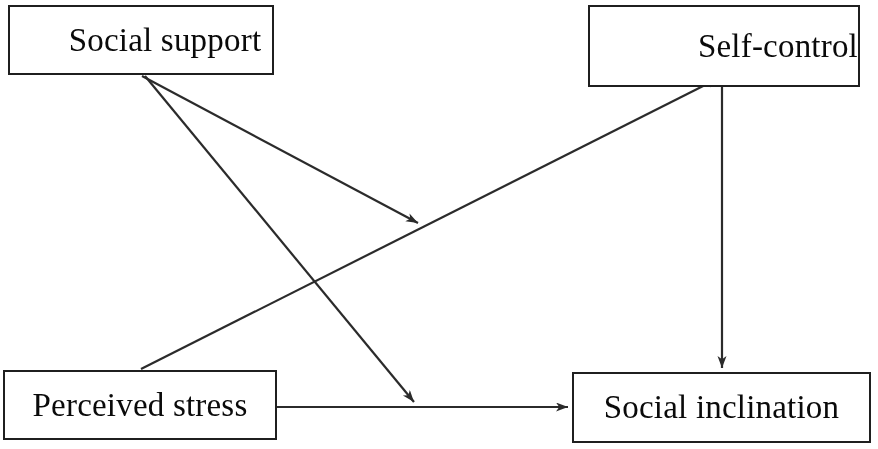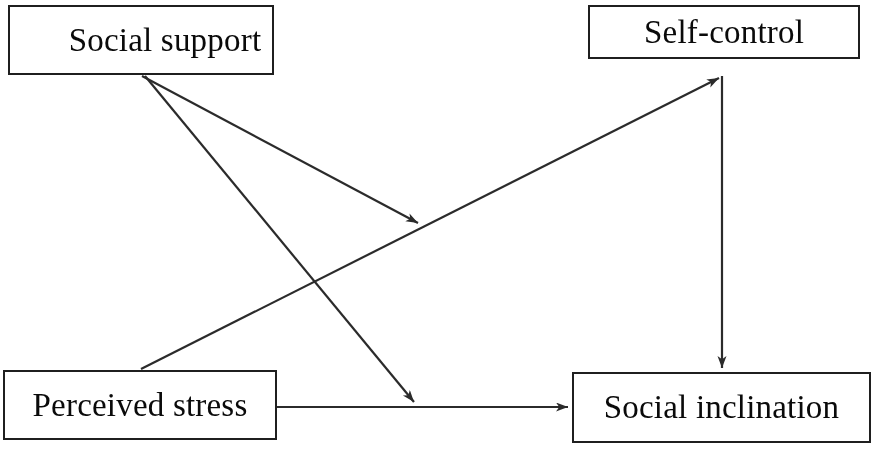--- a/index.html
+++ b/index.html
@@ -29,21 +29,21 @@
     background: #ffffff;
     display: flex;
     align-items: center;
     justify-content: center;
     font-size: 33px;
     color: #0a0a0a;
     letter-spacing: 0.2px;
     white-space: nowrap;
   }
   .node-social-support      { left: 8px;   top: 5px;   width: 266px; height: 70px; padding-left: 48px; }
-  .node-self-control        { left: 588px; top: 5px;   width: 272px; height: 54px; }
+  .node-self-control        { left: 588px; top: 5px;   width: 272px; height: 82px; justify-content: flex-end; }
   .node-perceived-stress    { left: 3px;   top: 370px; width: 274px; height: 70px; justify-content: center; }
   .node-relapse-inclination { left: 572px; top: 372px; width: 299px; height: 71px; }
 </style>
 </head>
 <body>
 
 <div class="canvas">
 
   <svg class="edges" viewBox="0 0 878 449" xmlns="http://www.w3.org/2000/svg">
     <defs>

